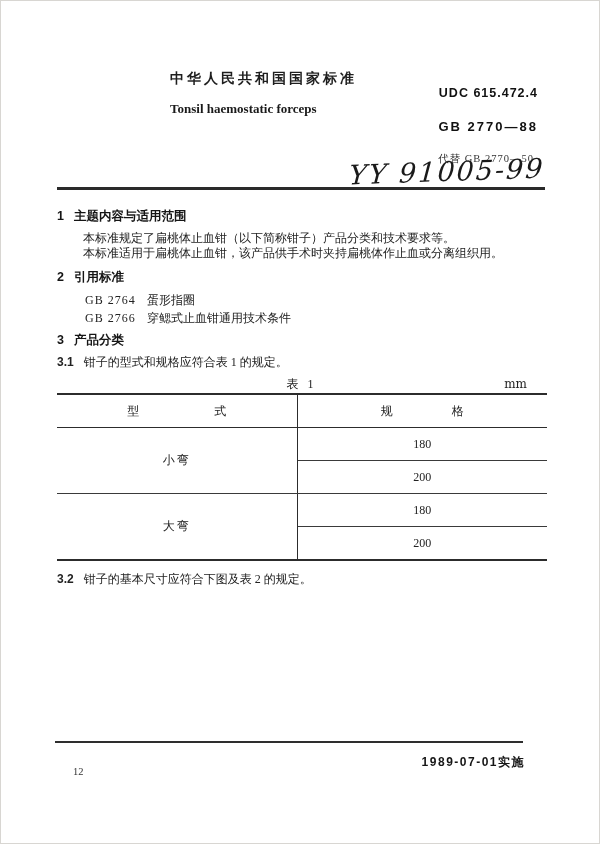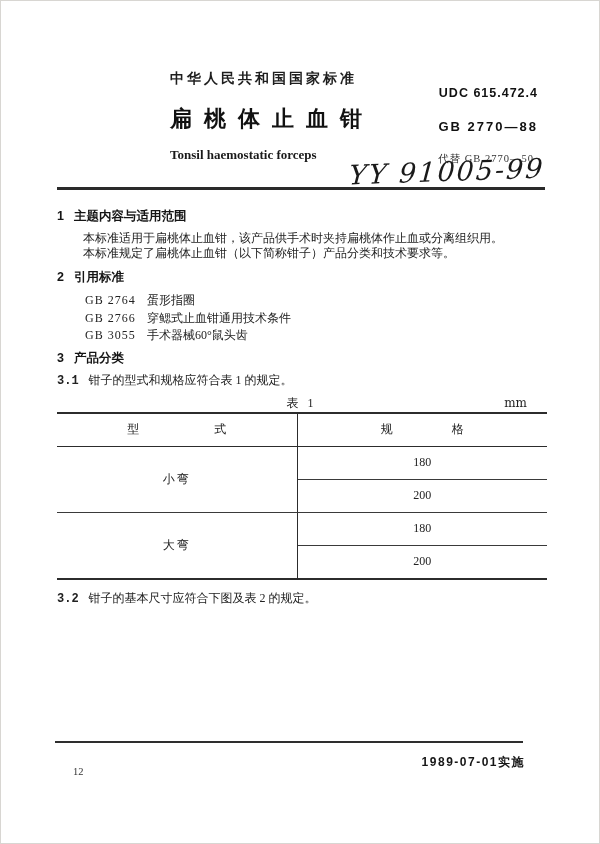--- a/index.html
+++ b/index.html
@@ -70,21 +70,21 @@
   .sec-heading .sec-num{margin-right:10px;}
   .sec1{margin-top:9px;}
   .para{margin:7px 0 0 0;padding-left:26px;}
   .para + .para{margin-top:0;}
   .sec2{margin-top:9px;}
   .refs{list-style:none;margin:8px 0 0 0;padding:0 0 0 28px;}
   .refs li{height:17.5px;}
   .ref-code{display:inline-block;width:62px;letter-spacing:1px;}
   .sec3{margin-top:5px;}
   .clause{margin:7px 0 0 0;}
-  .clause-num{font-family:Liberation Mono, monospace;font-weight:bold;margin-right:10px;}
+  .clause-num{font-family:Liberation Sans, sans-serif;font-weight:bold;margin-right:10px;}
   .clause32{margin-top:11px;}
 
   
   .tbl-caption{position:relative;margin-top:7px;height:15px;font-size:12px;}
   .tbl-caption .cap{position:absolute;left:50%;transform:translateX(-52%);letter-spacing:3px;}
   .tbl-caption .unit{position:absolute;right:20px;font-family:"DejaVu Serif", serif;}
   table.t1{
     width:100%;border-collapse:collapse;margin-top:1px;
     border-top:2px solid #2c2c2c;border-bottom:2px solid #2c2c2c;
     font-size:12px;color:#222;
@@ -115,45 +115,43 @@
   }
   .page-num{position:absolute;top:766px;left:73px;font-size:10.5px;color:#333;}
 </style>
 </head>
 <body>
 
 <div class="sheet">
 
   <div class="hdr-left">
     <div class="std-label">中华人民共和国国家标准</div>
-    <h1 class="title-cn">扁桃体止血钳</h1>
     <div class="title-en">Tonsil haemostatic forceps</div>
   </div>
   <div class="udc">UDC 615.472.4</div>
   <div class="std-no">GB 2770—88</div>
   <div class="replaces">代替 GB 2770—50</div>
   <div class="handwritten">YY 91005-99</div>
   <div class="hdr-rule"></div>
 
   <div class="content">
 
 
     <div class="sec-heading sec1">
       <span class="sec-num">1</span><span>主题内容与适用范围</span>
     </div>
+    <p class="para">本标准规定了扁桃体止血钳（以下简称钳子）产品分类和技术要求等。</p>
     <p class="para">本标准适用于扁桃体止血钳，该产品供手术时夹持扁桃体作止血或分离组织用。</p>
-    <p class="para">本标准规定了扁桃体止血钳（以下简称钳子）产品分类和技术要求等。</p>
 
     <div class="sec-heading sec2">
       <span class="sec-num">2</span><span>引用标准</span>
     </div>
     <ul class="refs">
       <li><span class="ref-code">GB 2764</span><span>蛋形指圈</span></li>
       <li><span class="ref-code">GB 2766</span><span>穿鳃式止血钳通用技术条件</span></li>
-      <li><span class="ref-code">GB 3055</span><span>手术器械60°鼠头齿</span></li>
     </ul>
 
     <div class="sec-heading sec3">
       <span class="sec-num">3</span><span>产品分类</span>
     </div>
     <p class="clause">
       <span class="clause-num">3.1</span><span>钳子的型式和规格应符合表 1 的规定。</span>
     </p>
 
     <div class="tbl-caption">

